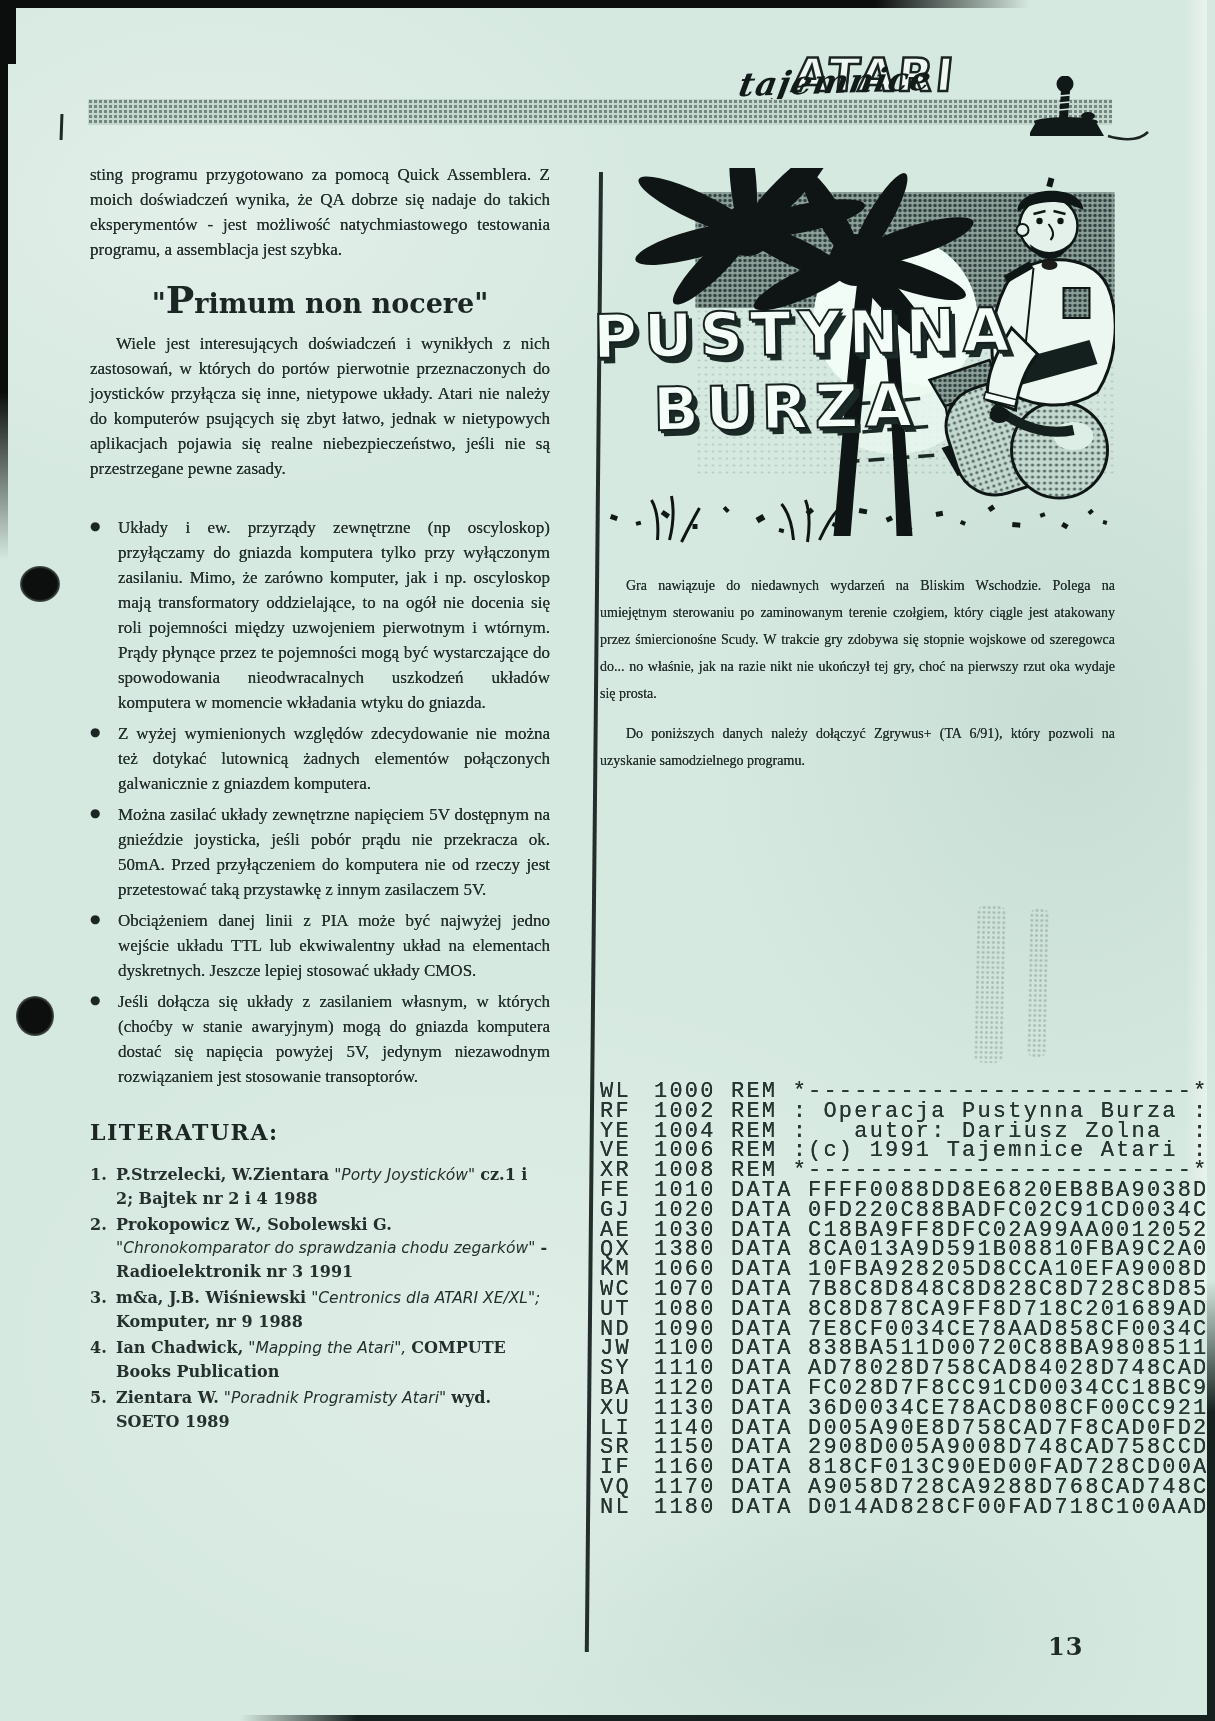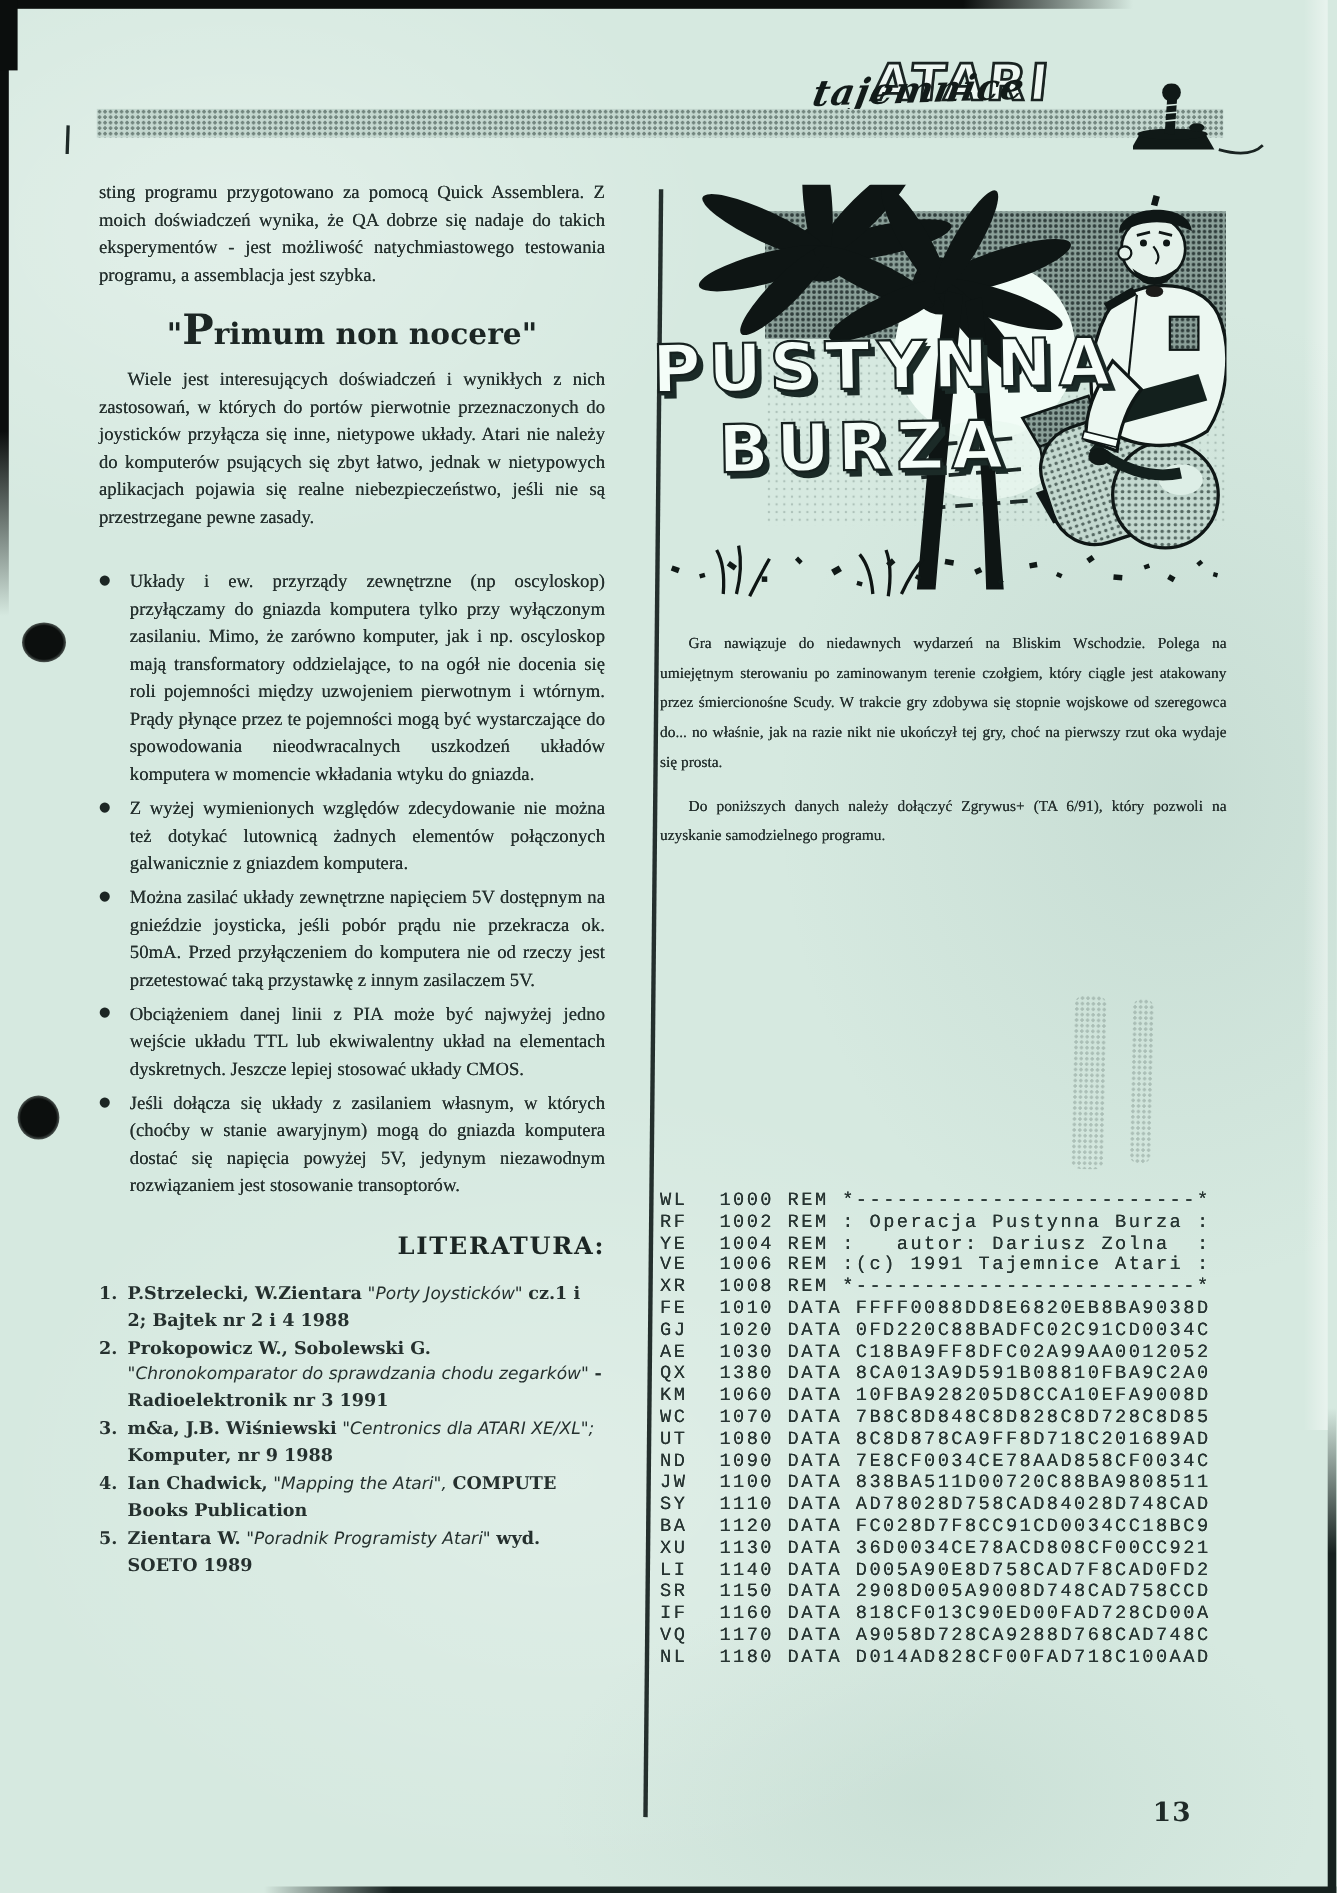--- a/index.html
+++ b/index.html
@@ -54,21 +54,21 @@
 
   
   .col-left{position:absolute;left:90px;top:162px;width:460px;}
   .body-text{margin:0;font-size:17px;line-height:25px;text-align:justify;text-shadow:0 0 .4px currentColor;font-family:Liberation Serif, serif;}
   .indent{text-indent:26px;}
   .section-heading{margin:24px 0 12px 0;text-align:center;font-weight:700;font-size:27px;color:#1c2624;}
   .section-heading .dropcap{font-size:38px;line-height:27px;}
   .bullets{margin-top:34px;}
   .bullet-item{display:flex;margin-bottom:6px;}
   .bullet-marker{flex:none;width:28px;font-size:12px;padding-top:4px;color:#1c2624;}
-  .lit-heading{margin:30px 0 18px 0;text-align:right;font-weight:700;font-size:22px;letter-spacing:1.5px;color:#1c2624;}
+  .lit-heading{margin:30px 0 18px 0;text-align:left;font-weight:700;font-size:22px;letter-spacing:1.5px;color:#1c2624;}
   .lit-list{font-size:16px;line-height:23px;}
   .lit-item{display:flex;margin-bottom:3px;}
   .lit-num{flex:none;width:26px;font-weight:700;}
   .lit-text{flex:1;margin:0;text-align:left;}
   .lit-authors,.lit-tail{font-weight:700;}
   .lit-title{font-family:"DejaVu Sans", sans-serif;font-style:italic;font-weight:500;font-size:15.5px;}
 
   
   .game-art{position:absolute;left:597px;top:168px;width:518px;height:377px;}
   .game-art svg{position:absolute;left:0;top:0;}
@@ -76,21 +76,21 @@
   .gt{
     position:absolute;font-family:"DejaVu Sans", sans-serif;font-weight:800;font-size:60px;
     color:#f4fdf8;-webkit-text-stroke:2px #16211f;letter-spacing:7px;
     text-shadow:5px 6px 0 #1b2a27, 2px 3px 0 #1b2a27;transform:rotate(-1deg);white-space:nowrap;
   }
   .gt-line1{left:-4px;top:130px;}
   .gt-line2{left:56px;top:204px;}
   .right-paras{position:absolute;left:600px;top:572px;width:515px;}
   .right-paras .body-text{font-size:14px;line-height:27px;margin-bottom:13px;}
 
-  .listing{position:absolute;left:600px;top:1082px;width:515px;font-family:"Liberation Mono", monospace;font-size:17px;line-height:19.8px;letter-spacing:2.2px;color:#273432;text-shadow:0 0 .4px currentColor;}
+  .listing{position:absolute;left:600px;top:1082px;width:515px;font-family:"Liberation Mono", monospace;font-size:22px;line-height:19.8px;letter-spacing:2.2px;color:#273432;text-shadow:0 0 .4px currentColor;}
   .code-line{white-space:pre;}
   .chk{display:inline-block;width:54px;}
 
   .page-number{position:absolute;left:1048px;top:1632px;font-weight:700;font-size:24px;color:#1f2a28;letter-spacing:1px;}
 </style>
 </head>
 <body>
 
 <div>
 

